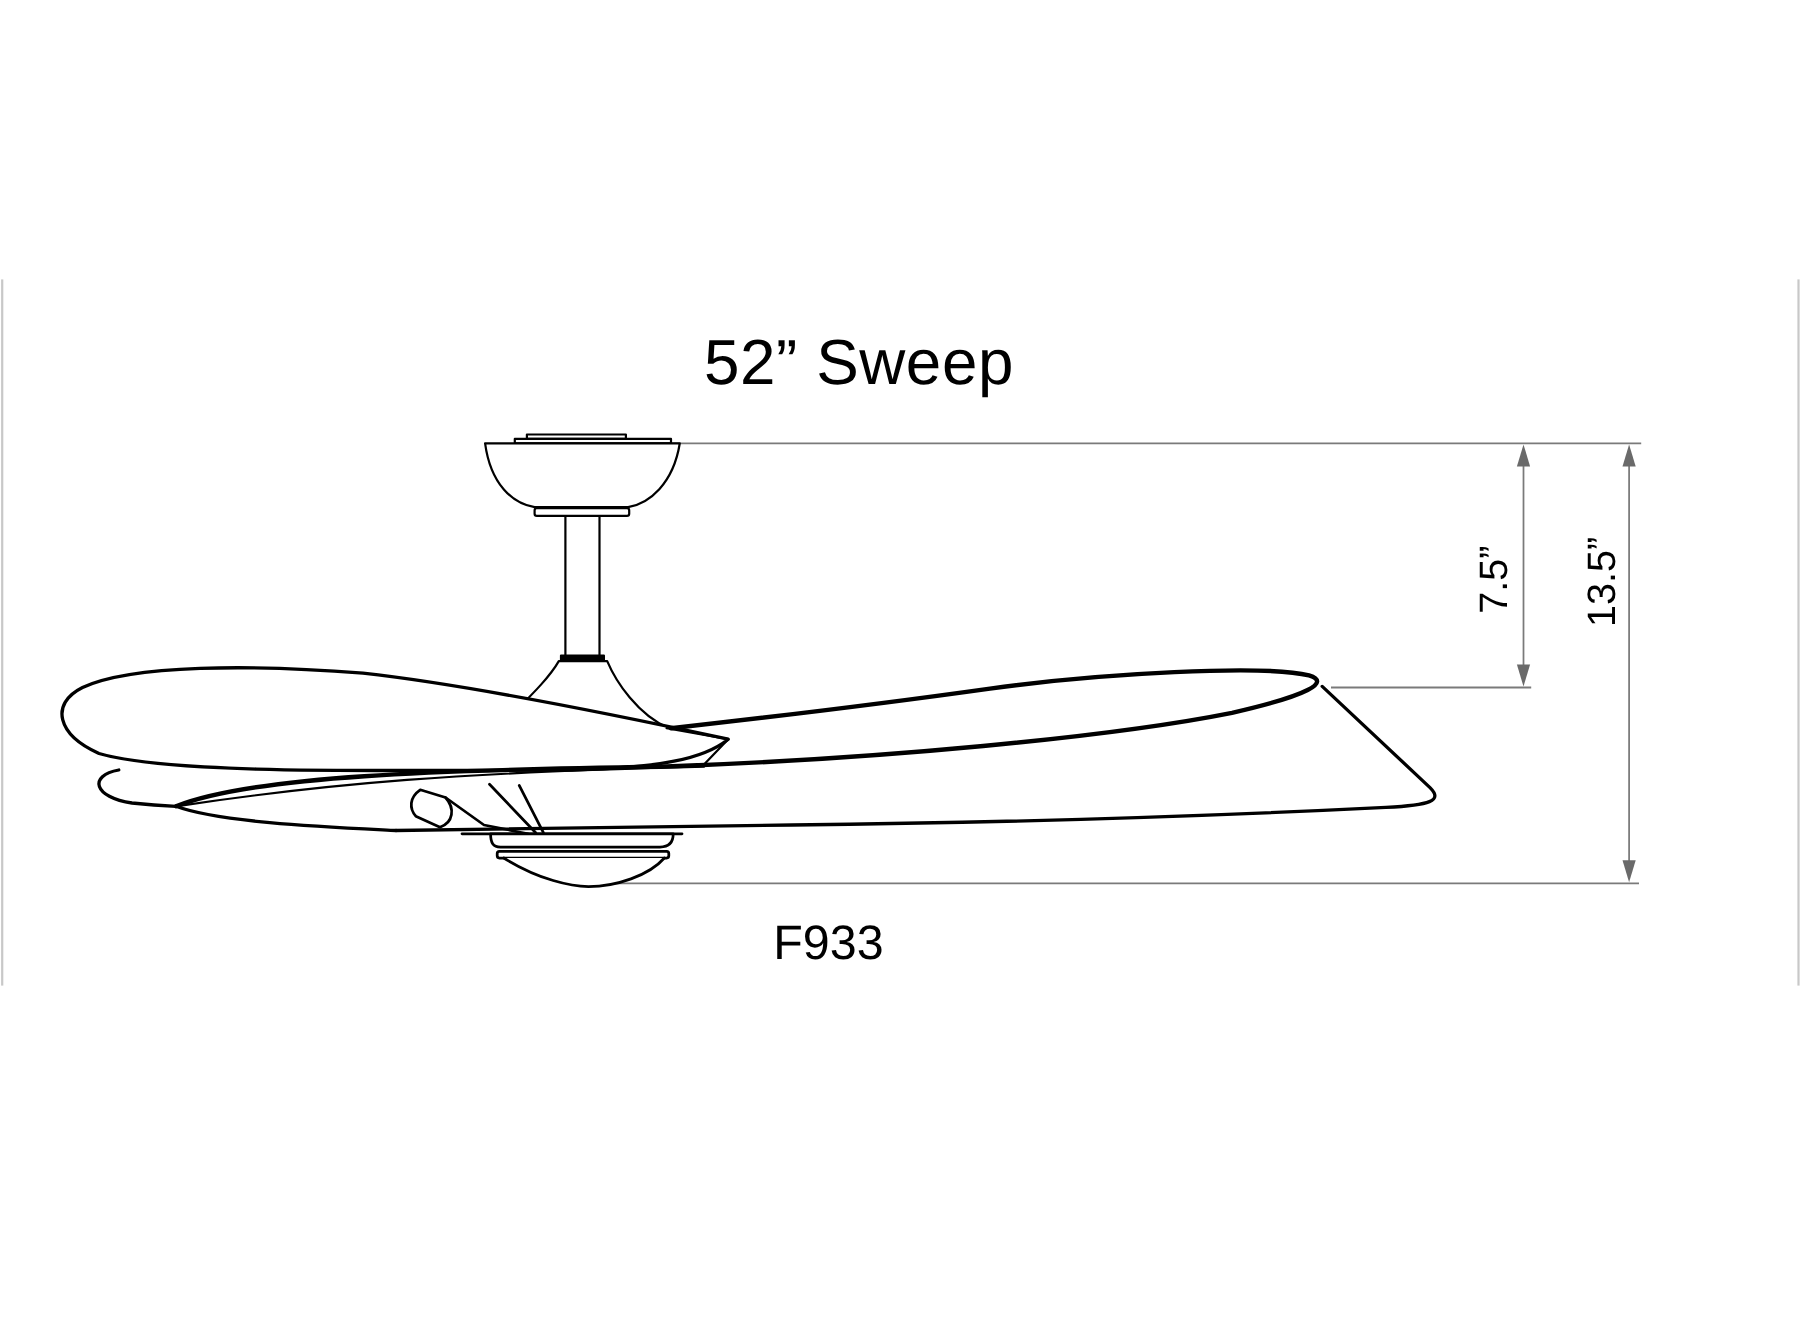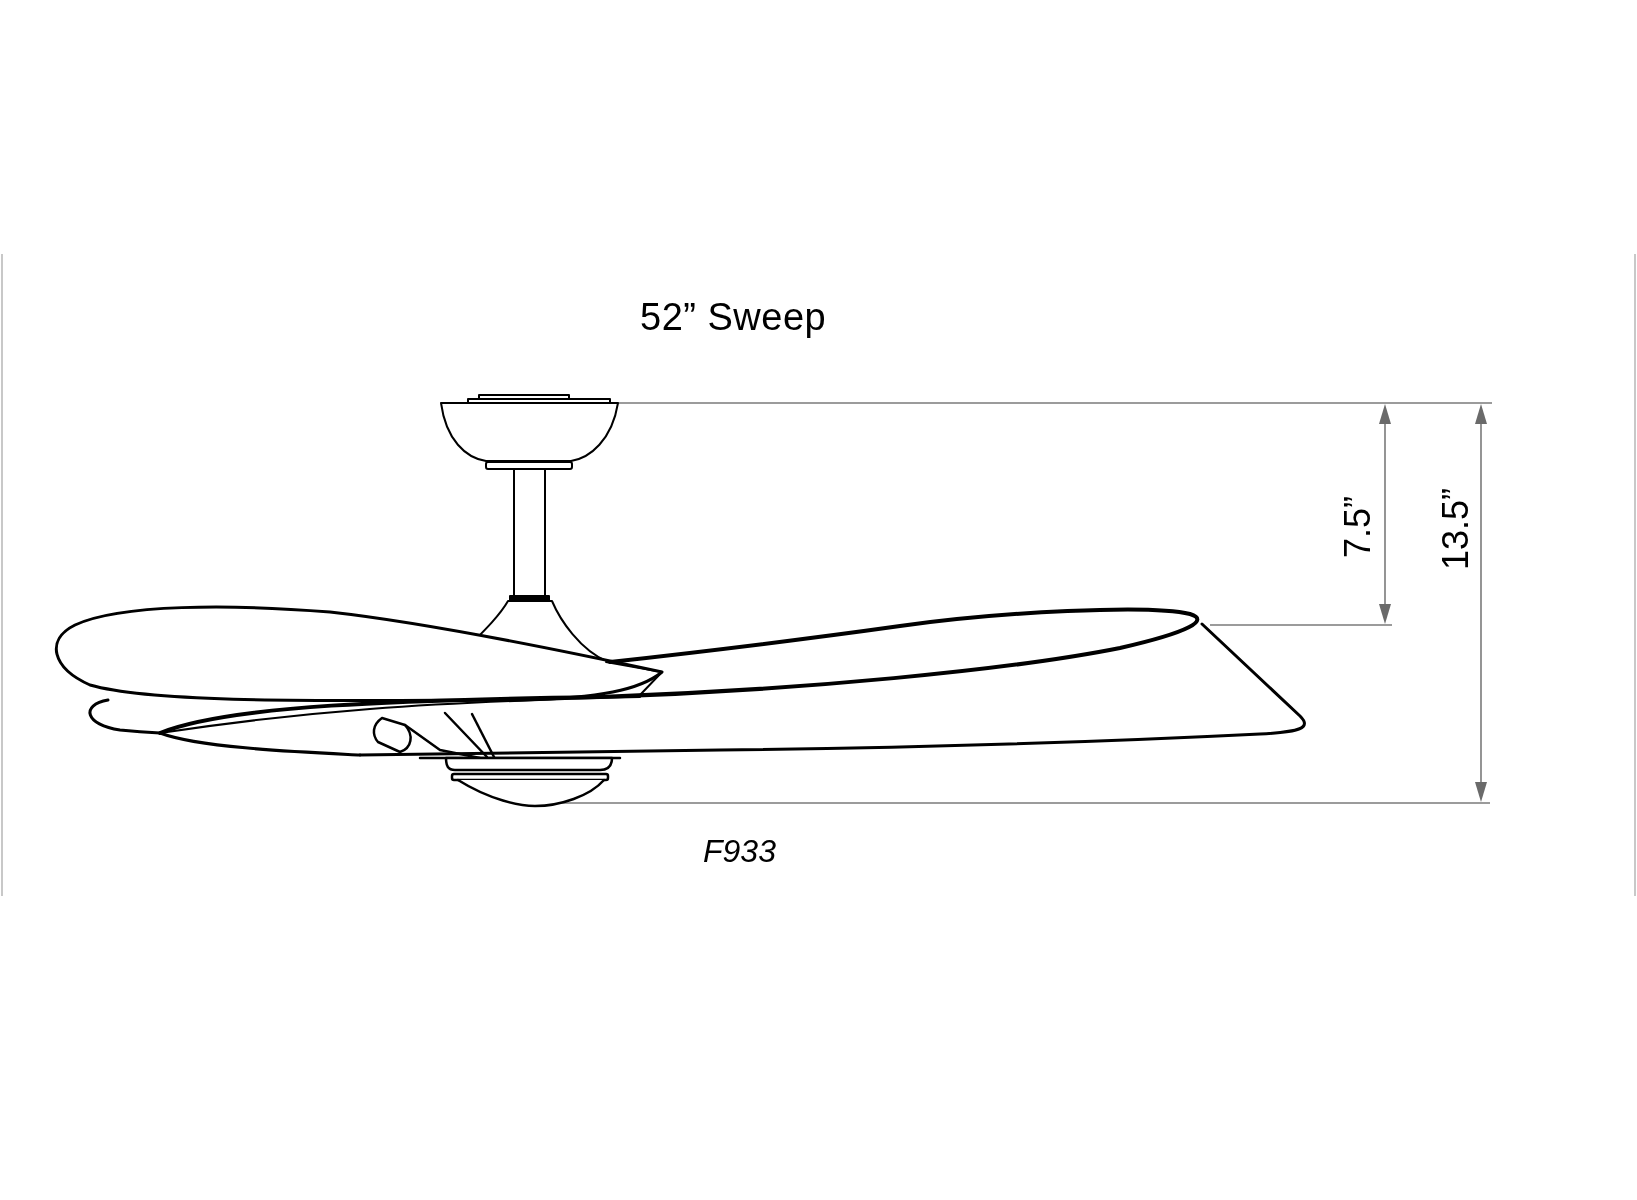--- a/index.html
+++ b/index.html
@@ -1,20 +1,20 @@
 <!DOCTYPE html>
 <html><head>
 <meta charset="utf-8">
 <style>
   html, body { margin: 0; padding: 0; background: #ffffff; }
   body { width: 1637px; height: 1200px; position: relative; overflow: hidden; font-family: "Liberation Sans", sans-serif; }
   .frame-line { position: absolute; top: 254px; width: 2px; height: 642px; background: #c8c8c8; }
   .label { position: absolute; color: #000; font-family: "Liberation Sans", sans-serif; white-space: nowrap; }
-  .title { left: 640px; top: 296px; font-size: 38px; font-weight: 400; letter-spacing: 0.5px; }
-  .model { left: 703px; top: 833px; font-size: 32px; font-weight: 400; font-style: italic; }
+  .title { left: 640px; top: 296px; font-size: 58px; font-weight: 400; letter-spacing: 0.5px; }
+  .model { left: 703px; top: 833px; font-size: 44px; font-weight: 400; }
   .dim-label { font-size: 36px; transform-origin: left top; transform: rotate(-90deg); }
   .dim-1 { left: 1337px; top: 558px; }
   .dim-2 { left: 1435px; top: 570px; }
   svg { position: absolute; left: 0; top: 0; }
 </style>
 </head>
 <body>
 
 <div class="frame-line" style="left:1px;"></div>
 <div class="frame-line" style="left:1634px;"></div>

